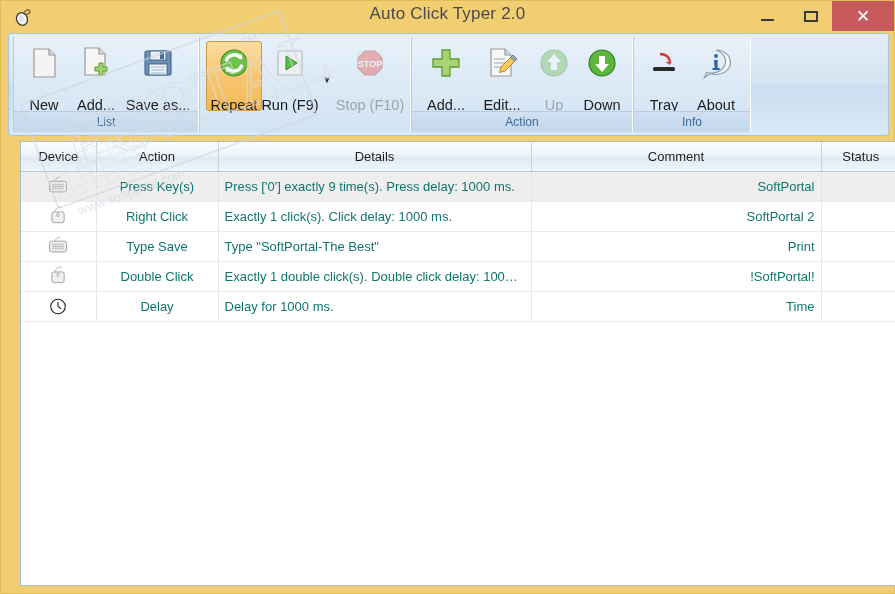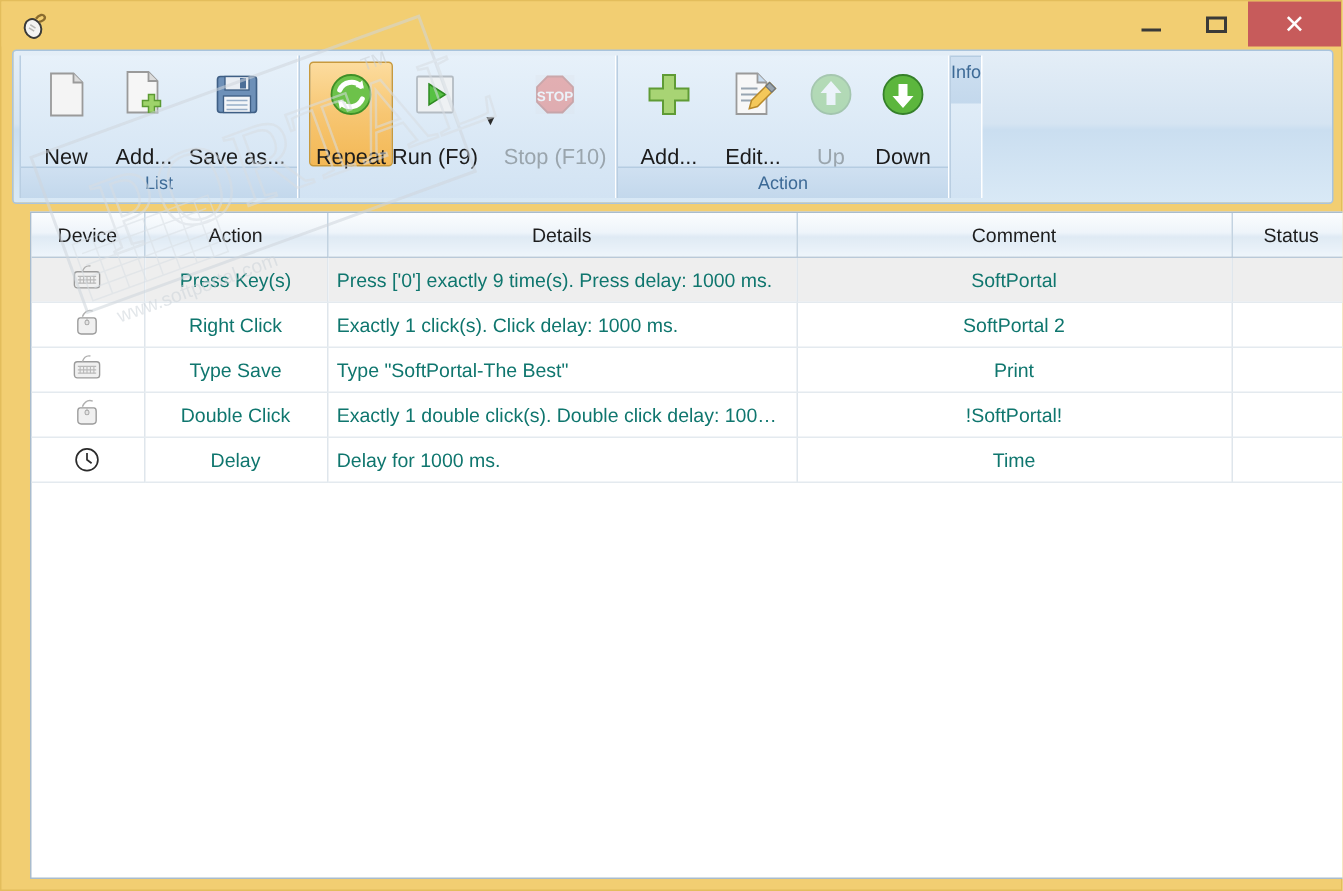--- a/index.html
+++ b/index.html
@@ -179,21 +179,21 @@
     font-size: 13px;
     color: #0f766e;
     padding: 0 6px;
     white-space: nowrap;
     overflow: hidden;
   }
   table.grid tbody td:last-child { border-right: none; }
   td.c-device { text-align: center; padding: 0; }
   td.c-action { text-align: center; }
   td.c-details { text-align: left; }
-  td.c-comment { text-align: center; }
+  td.c-comment { text-align: right; }
   td.c-status  { text-align: left; }
   tr.selected td { background: #eeeeee; }
 
   .colw-device  { width: 75px; }
   .colw-action  { width: 122px; }
   .colw-details { width: 313px; }
   .colw-comment { width: 290px; }
   .colw-status  { width: 79px; }
 
   
@@ -211,20 +211,21 @@
 
   <div class="titlebar">
     <span class="app-icon">
       <svg width="22" height="22" viewBox="0 0 22 22">
         <ellipse cx="9" cy="13" rx="5.4" ry="6.4" transform="rotate(-22 9 13)" fill="#f4f4f2" stroke="#3b3b39" stroke-width="1.3"></ellipse>
         <path d="M11 6.5 C13 3.5, 16 3.2, 16.8 5.2 C17.5 7.0, 15 8.2, 13 8.6" fill="none" stroke="#8a6b2e" stroke-width="1.6"></path>
         <path d="M7.2 10.5 l3.5 2.2 M6.3 12.6 l3.5 2.2" stroke="#b9b9b5" stroke-width="1"></path>
       </svg>
     </span>
 
+    <div class="title-text">Auto Click Typer 2.0</div>
 
     <div class="winbtns">
       <button class="winbtn">
         <span class="mini"></span>
       </button>
       <button class="winbtn">
         <span class="maxi"></span>
       </button>
       <button class="winbtn close">✕</button>
     </div>
@@ -342,20 +343,42 @@
                   <circle cx="17" cy="17" r="13" fill="#5cb63d" stroke="#35802a" stroke-width="1.2"></circle>
                   <path d="M17 26 l-7 -8 h4 v-8 h6 v8 h4 z" fill="#fff"></path>
                 </svg>
               </span>
               <span class="lbl">Down</span>
             </div>
           </div>
           <div class="group-label">Action</div>
         </div>
         <div class="group">
+          <div class="group-body">
+            <div class="rbtn narrow">
+              <span class="ico">
+                <svg width="34" height="34" viewBox="0 0 34 34" style="opacity:1">
+                  <path d="M13 8 q8 0 10 7" fill="none" stroke="#d9342b" stroke-width="2.4"></path>
+                  <path d="M23 19 l-4.5 -3 l6 -1 z" fill="#d9342b"></path>
+                  <rect x="6" y="21" width="22" height="4" rx="1.5" fill="#2b2b2b"></rect>
+                </svg>
+              </span>
+              <span class="lbl">Tray</span>
+            </div>
+            <div class="rbtn">
+              <span class="ico">
+                <svg width="34" height="34" viewBox="0 0 34 34" style="opacity:1">
+                  <path d="M17 4 a13 11 0 1 1 -9 22.5 l-2.5 5 l6 -4 a13 11 0 0 0 5.5 1 a13 11 0 0 0 0 -24.5 z" fill="#f4f6f8" stroke="#8c9aa6" stroke-width="1.2"></path>
+                  <circle cx="17" cy="10" r="1.9" fill="#2764ae"></circle>
+                  <path d="M15 14 h3.6 v8 h2 v2 h-7 v-2 h2 z" fill="#2764ae"></path>
+                </svg>
+              </span>
+              <span class="lbl">About</span>
+            </div>
+          </div>
           <div class="group-label">Info</div>
         </div>
       </div>
   </div>
 
   <div class="listwrap">
     <table class="grid">
       <colgroup>
         <col class="colw-device">
           <col class="colw-action">

